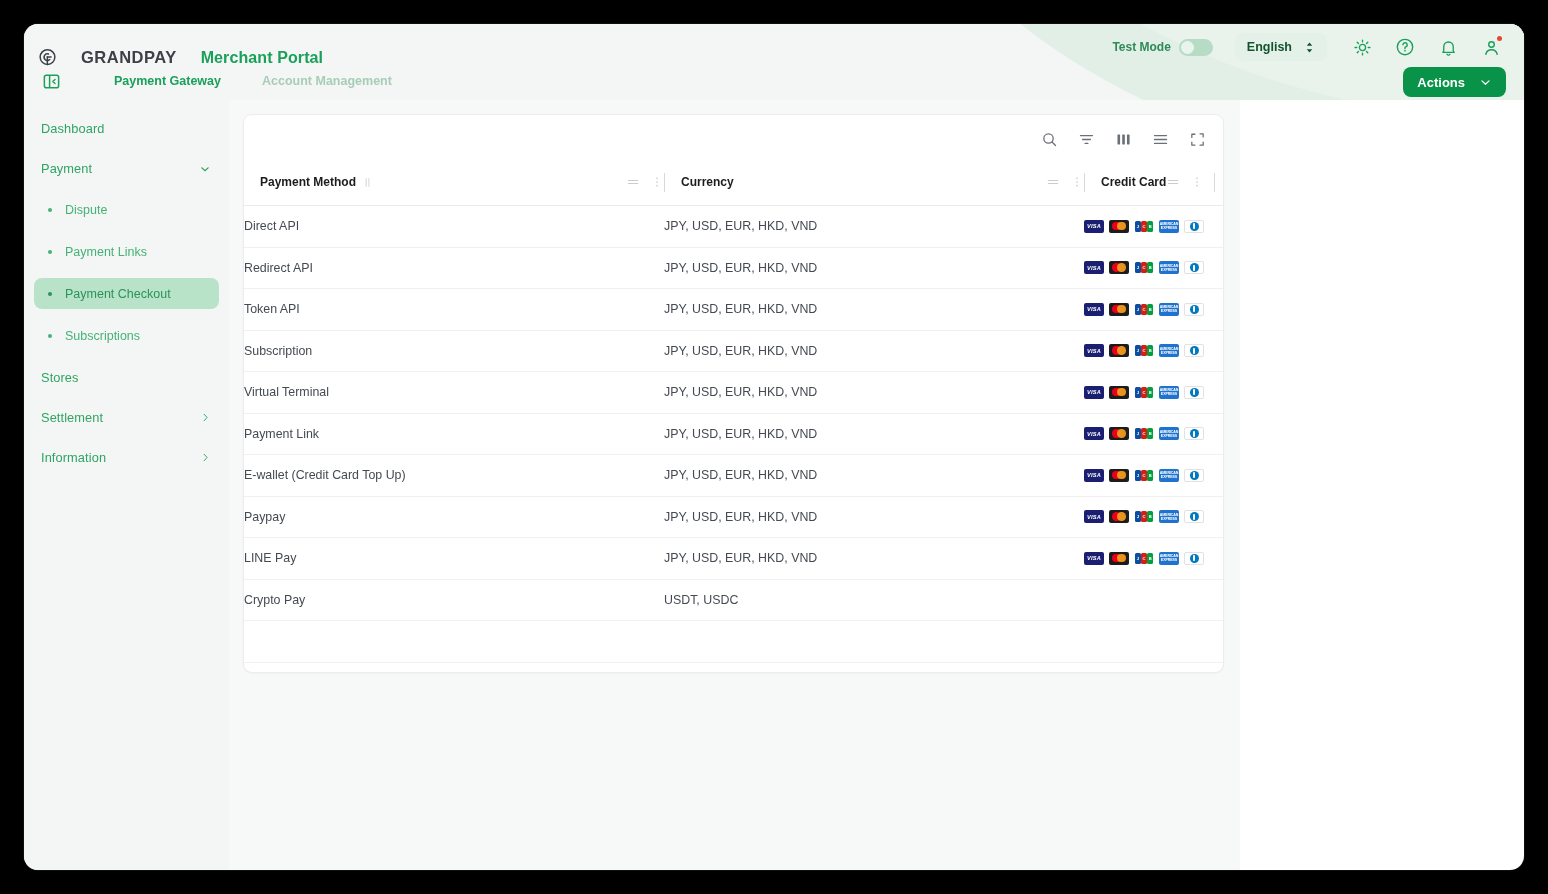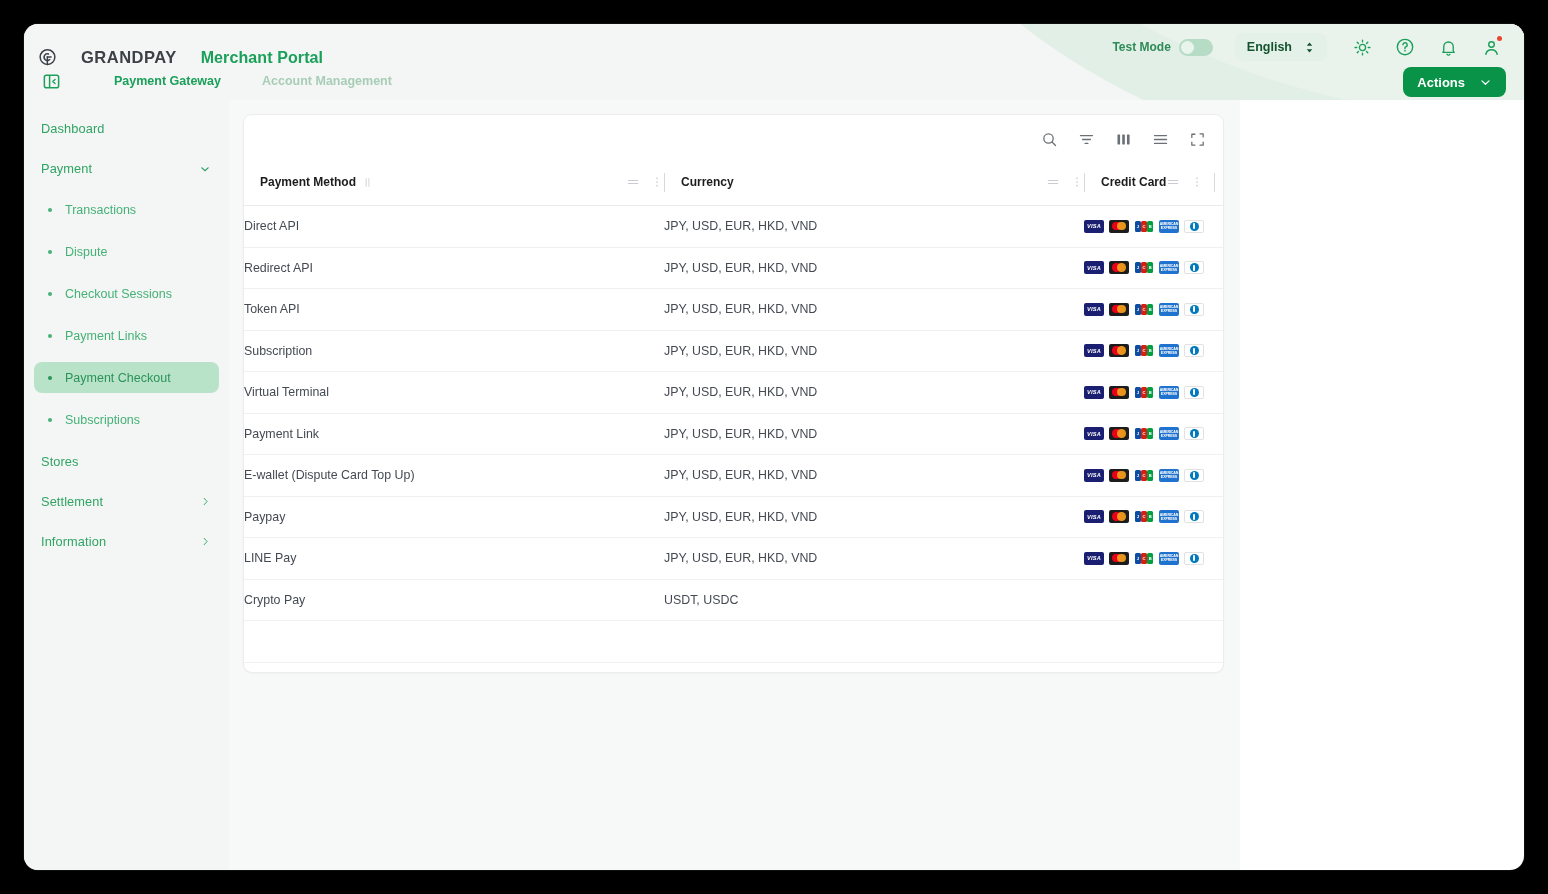--- a/index.html
+++ b/index.html
@@ -305,29 +305,21 @@
       </div>
       <div class="side-item">
         <span class="lbl">Payment</span>
         <svg width="12" height="12" viewBox="0 0 24 24">
           <path d="M5.5 9.5 L12 15.5 L18.5 9.5" fill="none" stroke="#2fa463" stroke-width="2.1" stroke-linecap="round" stroke-linejoin="round"></path>
         </svg>
       </div>
 
       <div class="sub-item">
         <span class="bullet"></span>
-        <span>Transactions</span>
-      </div>
-      <div class="sub-item">
-        <span class="bullet"></span>
         <span>Dispute</span>
-      </div>
-      <div class="sub-item">
-        <span class="bullet"></span>
-        <span>Checkout Sessions</span>
       </div>
       <div class="sub-item">
         <span class="bullet"></span>
         <span>Payment Links</span>
       </div>
       <div class="sub-item selected">
         <span class="bullet"></span>
         <span>Payment Checkout</span>
       </div>
       <div class="sub-item">
@@ -621,21 +613,21 @@
                       <div class="cbrand cb-amex">
                         <span class="t">AMERICAN<br>EXPRESS</span>
                       </div>
                       <div class="cbrand cb-diners">
                         <span class="ring"></span>
                       </div>
                     </div>
                   </td>
                 </tr>
                 <tr>
-                  <td class="cell-pm">E-wallet (Dispute Card Top Up)</td>
+                  <td class="cell-pm">E-wallet (Credit Card Top Up)</td>
                   <td class="cell-cur">JPY, USD, EUR, HKD, VND</td>
                   <td class="cell-cc">
                     <div class="cards-row">
                       <div class="cbrand cb-visa">
                         <span class="t">VISA</span>
                       </div>
                       <div class="cbrand cb-mc">
                         <span class="c1"></span>
                         <span class="c2"></span>
                       </div>

